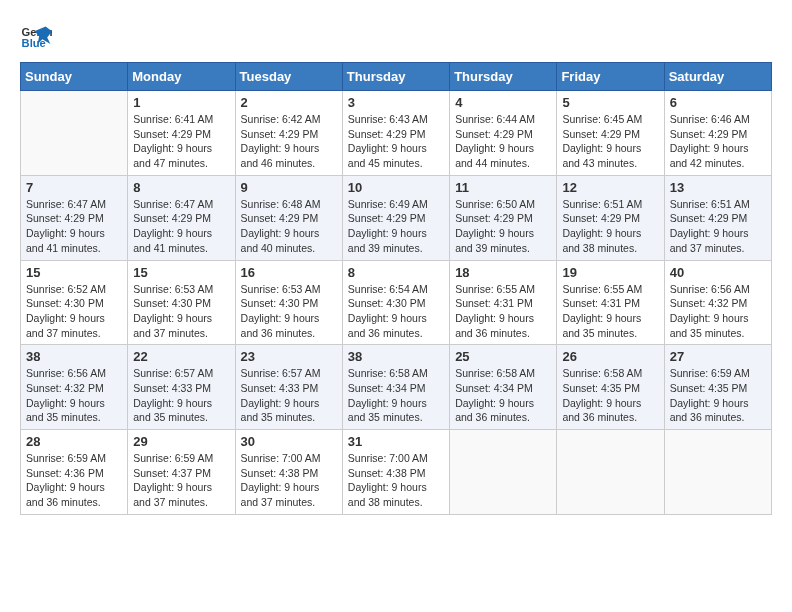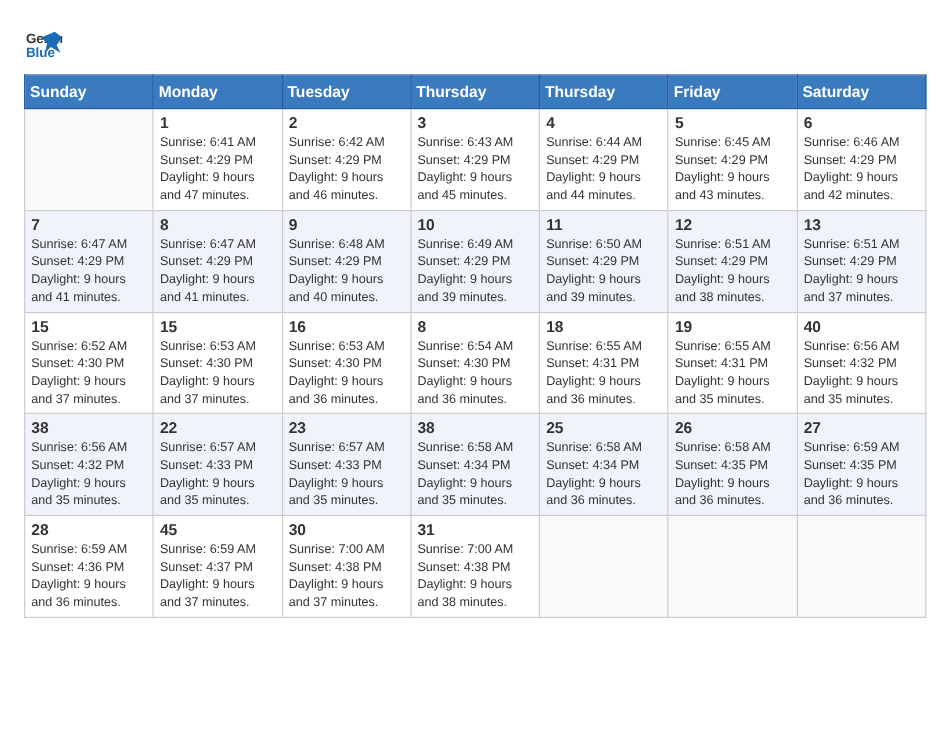--- a/index.html
+++ b/index.html
@@ -227,21 +227,21 @@
           <span class="day-num">27</span>
           <div class="day-info">Sunrise: 6:59 AM<br>Sunset: 4:35 PM<br>Daylight: 9 hours <br>and 36 minutes.</div>
         </td>
       </tr>
       <tr class="row-odd">
         <td>
           <span class="day-num">28</span>
           <div class="day-info">Sunrise: 6:59 AM<br>Sunset: 4:36 PM<br>Daylight: 9 hours <br>and 36 minutes.</div>
         </td>
         <td>
-          <span class="day-num">45</span>
+          <span class="day-num">29</span>
           <div class="day-info">Sunrise: 6:59 AM<br>Sunset: 4:37 PM<br>Daylight: 9 hours <br>and 37 minutes.</div>
         </td>
         <td>
           <span class="day-num">30</span>
           <div class="day-info">Sunrise: 7:00 AM<br>Sunset: 4:38 PM<br>Daylight: 9 hours <br>and 37 minutes.</div>
         </td>
         <td>
           <span class="day-num">31</span>
           <div class="day-info">Sunrise: 7:00 AM<br>Sunset: 4:38 PM<br>Daylight: 9 hours <br>and 38 minutes.</div>
         </td>

